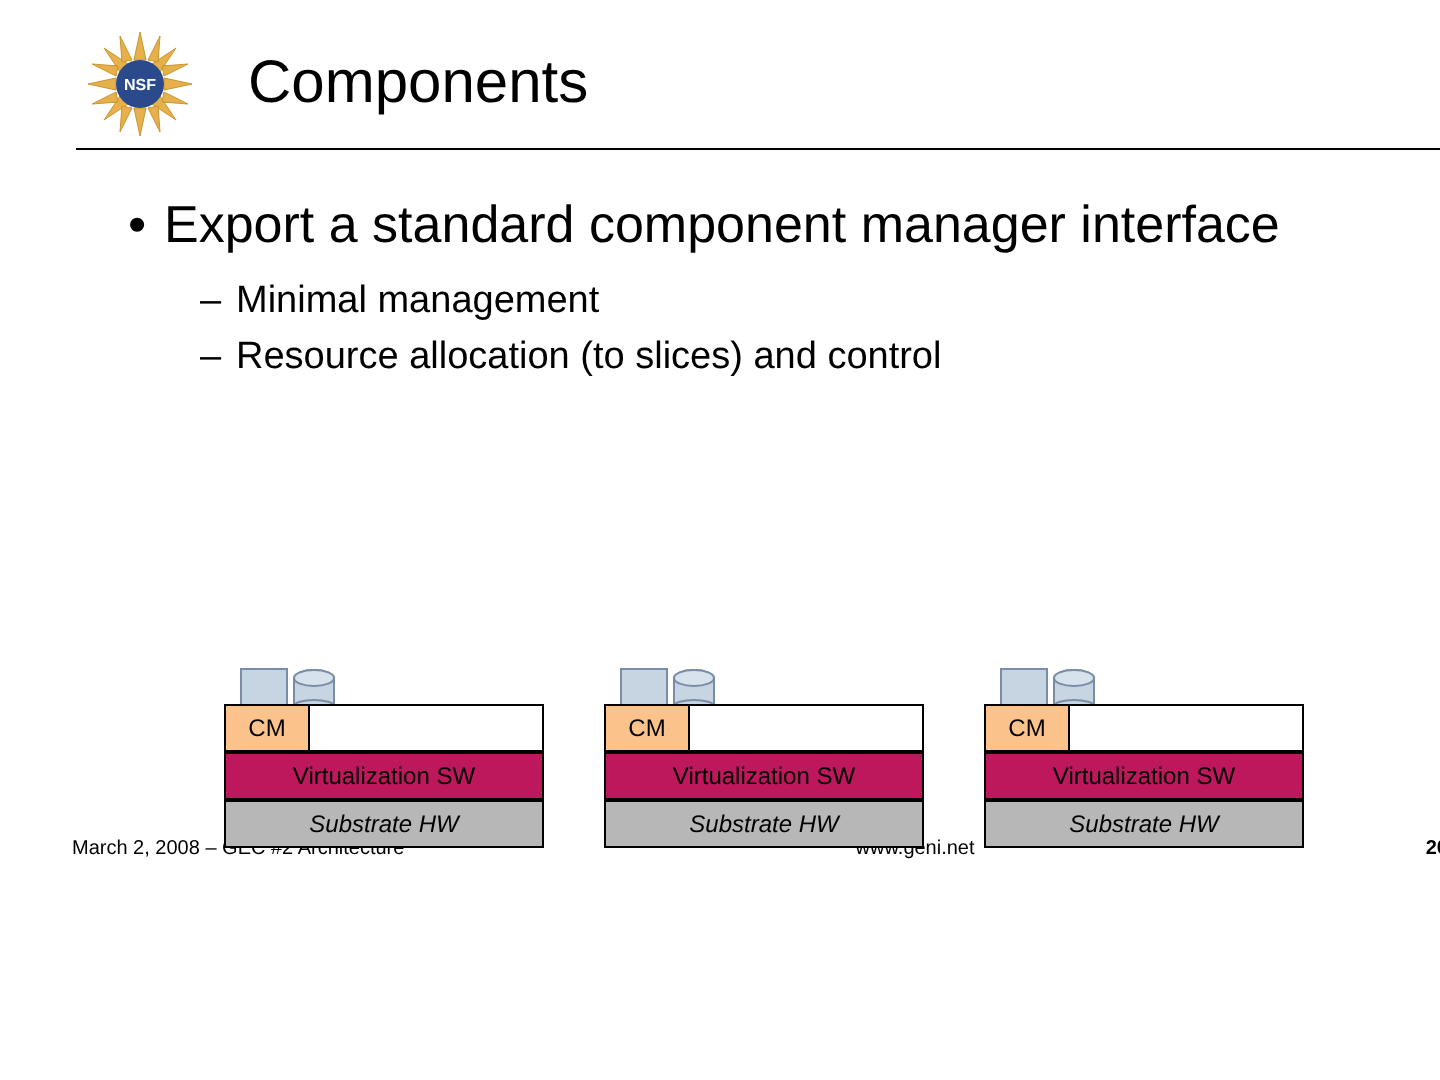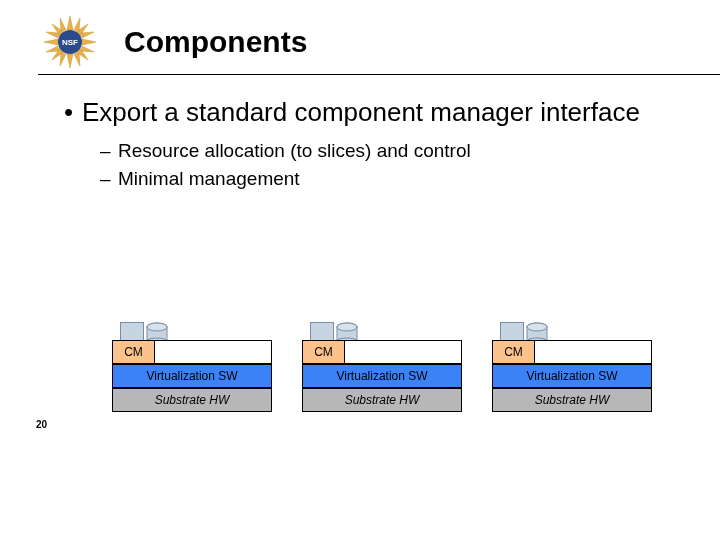--- a/index.html
+++ b/index.html
@@ -1,36 +1,36 @@
 <!DOCTYPE html>
 <html><head>
 <meta charset="utf-8">
 <style>
   * { box-sizing: border-box; margin: 0; padding: 0; }
   html, body { width: 720px; height: 540px; font-family: Arial, Helvetica, sans-serif; background: #fff; color: #000; }
   .slide { position: relative; width: 720px; height: 440px; margin-left: 20px; }
   .header { display: flex; align-items: center; padding: 14px 0 4px 14px; }
   .logo { width: 72px; height: 56px; display: flex; align-items: center; justify-content: center; flex-shrink: 0; }
-  .title { font-size: 30px; font-weight: 700; margin-left: 18px; }
+  .title { font-size: 30px; font-weight: 400; margin-left: 18px; }
   .hr { border: none; border-top: 1px solid #000; margin: 0 18px 0 18px; }
   .body { padding: 22px 30px 0 44px; }
   .bullet1 { font-size: 26px; margin-bottom: 12px; position: relative; padding-left: 18px; }
   .bullet1::before { content: "•"; position: absolute; left: 0; top: 0; }
   .bullet2 { font-size: 19px; margin: 0 0 6px 36px; position: relative; padding-left: 18px; }
   .bullet2::before { content: "–"; position: absolute; left: 0; top: 0; }
-  .diagram-row { position: absolute; left: 92px; top: 340px; display: flex; gap: 30px; }
+  .diagram-row { position: absolute; left: 92px; top: 352px; display: flex; gap: 30px; }
   .stack { width: 160px; position: relative; }
   .top-shapes { position: absolute; top: -18px; left: 8px; display: flex; gap: 0; z-index: 0; }
   .shape-sq { width: 24px; height: 22px; background: #c7d4e2; border: 1px solid #7a8da6; }
   .shape-cyl { width: 22px; margin-left: 2px; position: relative; }
   .shape-cyl svg { display: block; }
   .layer { border: 1px solid #000; height: 24px; font-size: 12px; display: flex; align-items: center; position: relative; z-index: 1; background: #fff; }
   .layer-cm { display: flex; }
   .cm-box { width: 42px; height: 100%; background: #fbc28c; border-right: 1px solid #000; display: flex; align-items: center; justify-content: center; font-size: 12px; }
-  .layer-virt { background: #3b82f6; color: #000; justify-content: center; font-size: 12px; }
+  .layer-virt { background: #be185d; color: #000; justify-content: center; font-size: 12px; }
   .layer-sub { background: #b7b7b7; justify-content: center; font-size: 12px; font-style: italic; }
   .footer { position: absolute; bottom: 10px; left: 0; right: 0; display: flex; align-items: center; font-size: 10px; color: #000; padding: 0 16px; }
   .footer .left { flex: 0 0 auto; }
   .footer .center { flex: 1; text-align: center; }
   .footer .right { flex: 0 0 auto; font-weight: bold; }
 </style>
 </head>
 <body>
 <div class="slide">
 
@@ -60,22 +60,22 @@
         <text x="0" y="3" text-anchor="middle" font-size="8" fill="#fff" font-family="Arial" font-weight="bold">NSF</text>
       </g>
     </svg>
   </div>
   <div class="title">Components</div>
 </div>
 <hr class="hr">
 
 <div class="body">
   <div class="bullet1">Export a standard component manager interface</div>
+  <div class="bullet2">Minimal management</div>
   <div class="bullet2">Resource allocation (to slices) and control</div>
-  <div class="bullet2">Minimal management</div>
 </div>
 
 <div class="diagram-row">
   <div class="stack">
     <div class="top-shapes">
       <div class="shape-sq"></div>
       <div class="shape-cyl">
         <svg width="22" height="22">
               <ellipse cx="11" cy="5" rx="10" ry="4" fill="#c7d4e2" stroke="#7a8da6"></ellipse>
               <rect x="1" y="5" width="20" height="14" fill="#c7d4e2" stroke="#7a8da6" stroke-dasharray="0"></rect>
@@ -124,16 +124,18 @@
     </div>
     <div class="layer layer-cm">
       <div class="cm-box">CM</div>
     </div>
     <div class="layer layer-virt">Virtualization SW</div>
     <div class="layer layer-sub">Substrate HW</div>
   </div>
 </div>
 
 <div class="footer">
+  <div class="left">March 2, 2008 – GEC #2 Architecture</div>
+  <div class="center">www.geni.net</div>
   <div class="right">20</div>
 </div>
 
 </div>
 
 </body></html>

